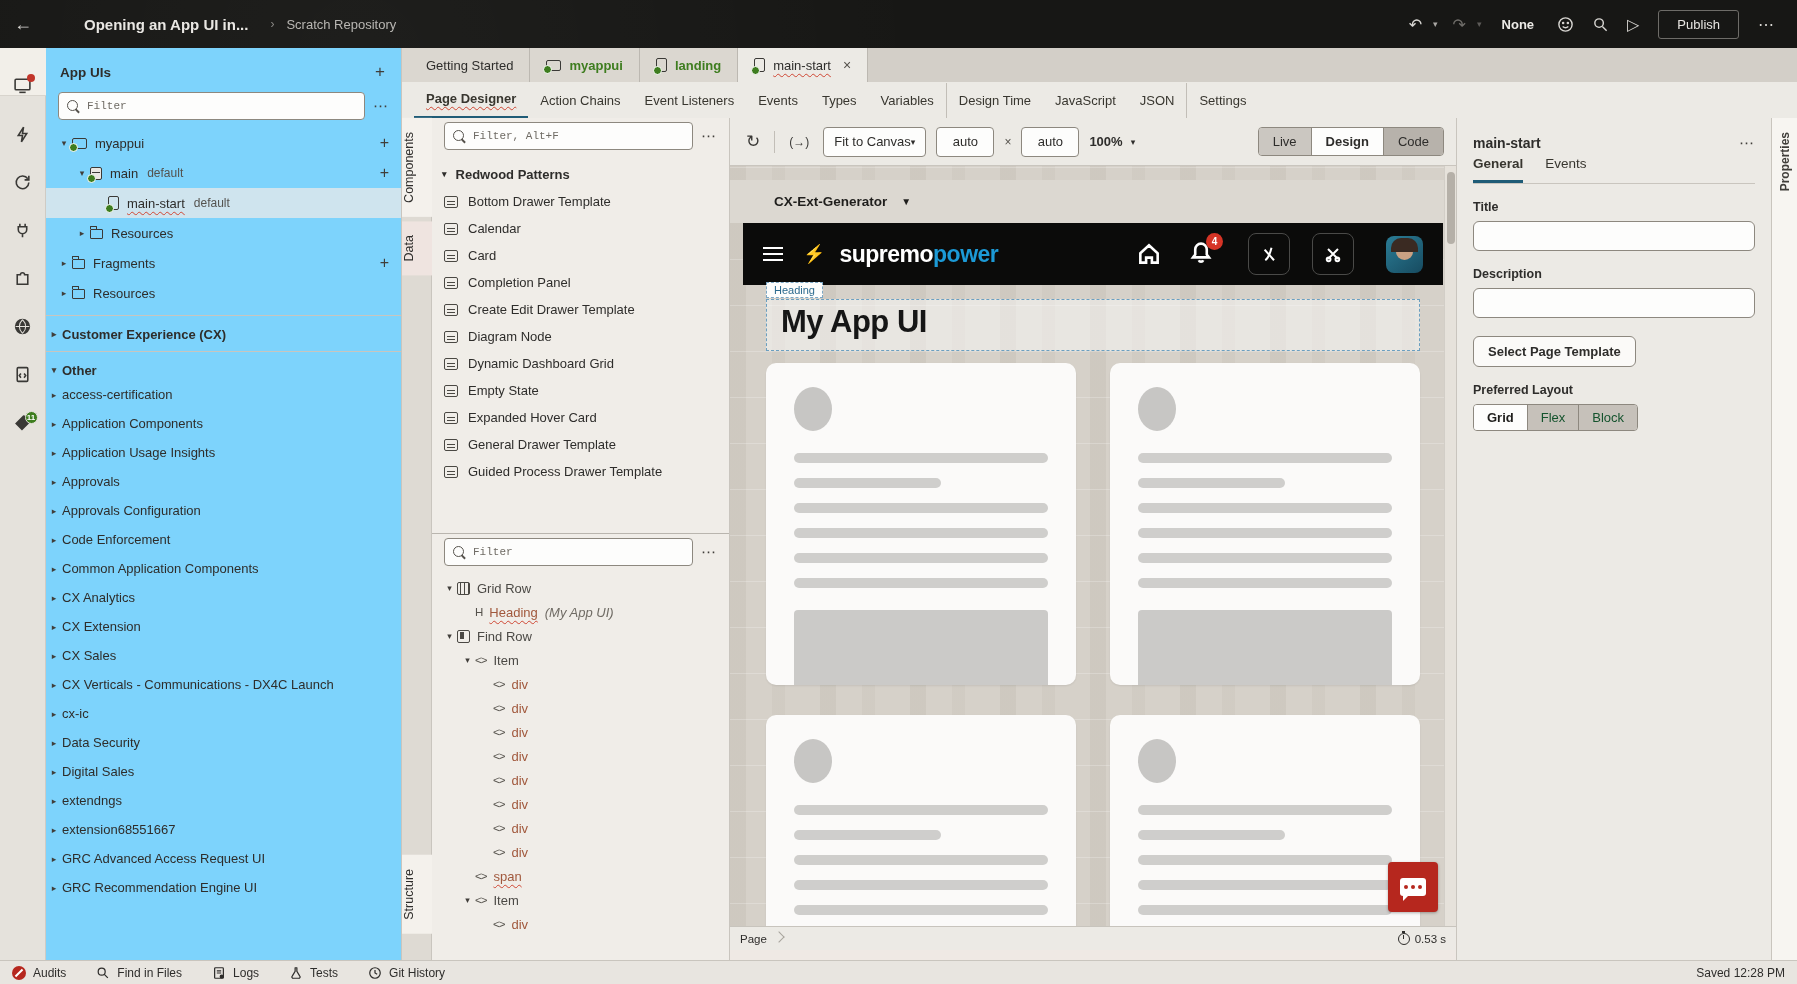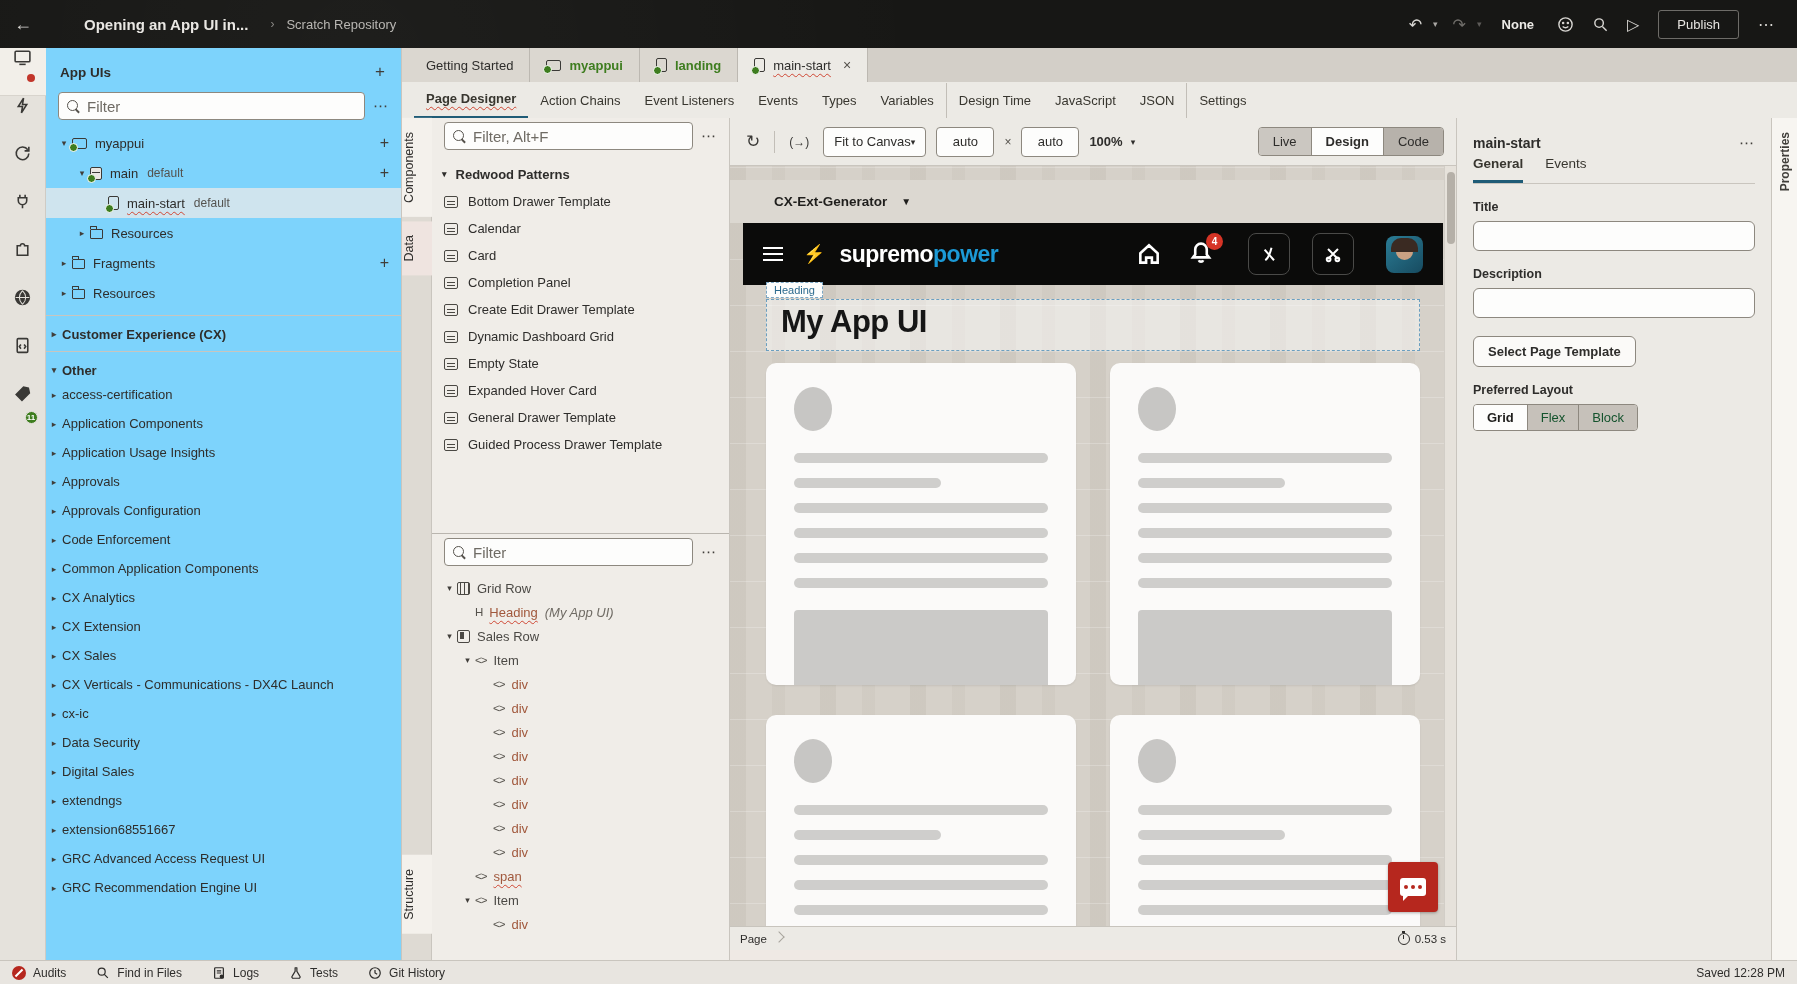--- a/index.html
+++ b/index.html
@@ -21,34 +21,34 @@
   .tb-car.dim { color:#5d5b58; }
   .env { font-size:13px; font-weight:bold; color:#eceae6; margin:0 14px; }
   .publish { border:1px solid #6e6c68; border-radius:3px; color:#e8e6e2; font-size:13px; padding:6px 18px; margin:0 10px; background:transparent; cursor:pointer; font-family:inherit; }
   .tb-svg { width:17px; height:17px; stroke:#d8d6d2; fill:none; stroke-width:1.5; }
 
   
   .main { flex:1; display:flex; min-height:0; }
 
   
   .activity { width:46px; background:#e5e2dc; border-right:1px solid #cfcbc4; display:flex; flex-direction:column; align-items:center; padding-top:0; flex:0 0 auto; }
-  .act-item { width:46px; height:48px; display:flex; align-items:flex-start; justify-content:center; position:relative; cursor:pointer; }
+  .act-item { width:46px; height:48px; display:flex; align-items:flex-end; justify-content:center; position:relative; cursor:pointer; }
   .act-item.active { background:#f2efe9; border-bottom:1px solid #d8d4cd; }
   .act-item svg { width:19px; height:19px; stroke:#3a3936; fill:none; stroke-width:1.5; }
   .reddot { position:absolute; width:8px; height:8px; background:#c2362b; border-radius:50%; right:11px; bottom:13px; }
   .tagbadge { position:absolute; right:8px; bottom:8px; background:#3e7d1f; color:#fff; font-size:8px; font-weight:bold; border-radius:50%; width:13px; height:13px; display:flex; align-items:center; justify-content:center; border:1px solid #e5e2dc; }
 
   
   .appuis { width:356px; background:#7dd3fc; border-right:1px solid #c9c5be; display:flex; flex-direction:column; flex:0 0 auto; overflow:hidden; }
   .panel-head { display:flex; align-items:center; padding:14px 14px 6px 14px; }
   .panel-title { font-weight:bold; font-size:13.5px; flex:1; }
   .plusbtn { font-size:17px; color:#403e3a; cursor:pointer; padding:0 2px; }
   .filterrow { display:flex; align-items:center; padding:4px 12px 8px 12px; gap:8px; }
   .searchbox { flex:1; background:#fdfdfc; border:1px solid #8d887f; border-radius:4px; height:28px; display:flex; align-items:center; padding:0 8px; gap:7px; }
-  .searchbox input { border:none; outline:none; background:transparent; font-size:15px; color:#2e2d2b; width:100%; font-family:Liberation Sans, sans-serif; }
+  .searchbox input { border:none; outline:none; background:transparent; font-size:11px; color:#2e2d2b; width:100%; font-family:Liberation Mono, monospace; }
   .searchbox input::placeholder { color:#6f6b64; }
   .sglass { width:13px; height:13px; flex:0 0 auto; position:relative; }
   .sglass::before { content:""; position:absolute; width:9px; height:9px; border:1.5px solid #55524c; border-radius:50%; left:0; top:0; }
   .sglass::after { content:""; position:absolute; width:5px; height:1.5px; background:#55524c; transform:rotate(45deg); left:8px; top:10px; }
   .dots { color:#403e3a; font-size:15px; letter-spacing:1px; cursor:pointer; }
   .tree { overflow:hidden; }
   .trow { height:30px; display:flex; align-items:center; position:relative; padding-right:30px; cursor:pointer; }
   .trow.sel { background:#cfe4ee; }
   .trow .arrow { width:16px; text-align:center; font-size:9px; color:#403e3a; flex:0 0 auto; }
   .trow .ticon { margin-right:8px; flex:0 0 auto; position:relative; }
@@ -579,20 +579,24 @@
                     <span>Completion Panel</span>
                   </div>
 
                   <div class="crow">
                     <span class="cic"></span>
                     <span>Create Edit Drawer Template</span>
                   </div>
 
 
 
+                  <div class="crow">
+                    <span class="cic"></span>
+                    <span>Diagram Node</span>
+                  </div>
 
                   <div class="crow">
                     <span class="cic"></span>
                     <span>Dynamic Dashboard Grid</span>
                   </div>
 
                   <div class="crow">
                     <span class="cic"></span>
                     <span>Empty State</span>
                   </div>
@@ -635,21 +639,21 @@
                 <div class="srow ind1">
                   <span class="arrow"></span>
                   <span class="sicon sic-h">H</span>
                   <span class="orange sq">Heading</span>
                   <span class="sfx">(My App UI)</span>
                 </div>
 
                 <div class="srow ind0">
                   <span class="arrow">▾</span>
                   <span class="sicon sic-flex"></span>
-                  <span>Sales Row</span>
+                  <span>Find Row</span>
 
                 </div>
 
                 <div class="srow ind1">
                   <span class="arrow">▾</span>
                   <span class="sicon">&lt;&gt;</span>
                   <span>Item</span>
 
                 </div>
 

